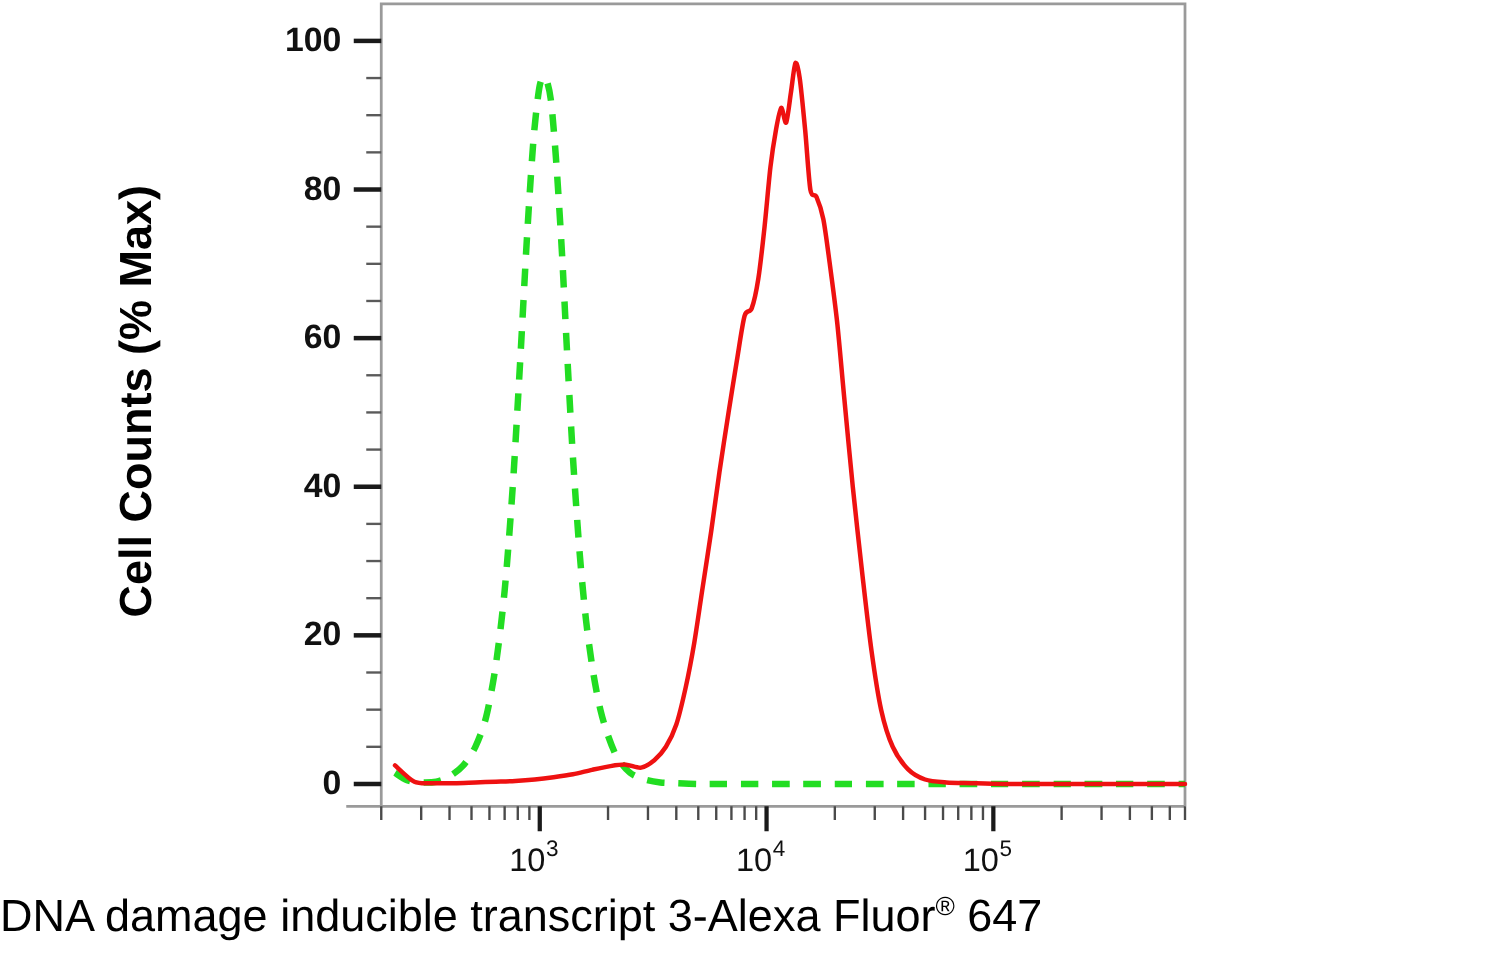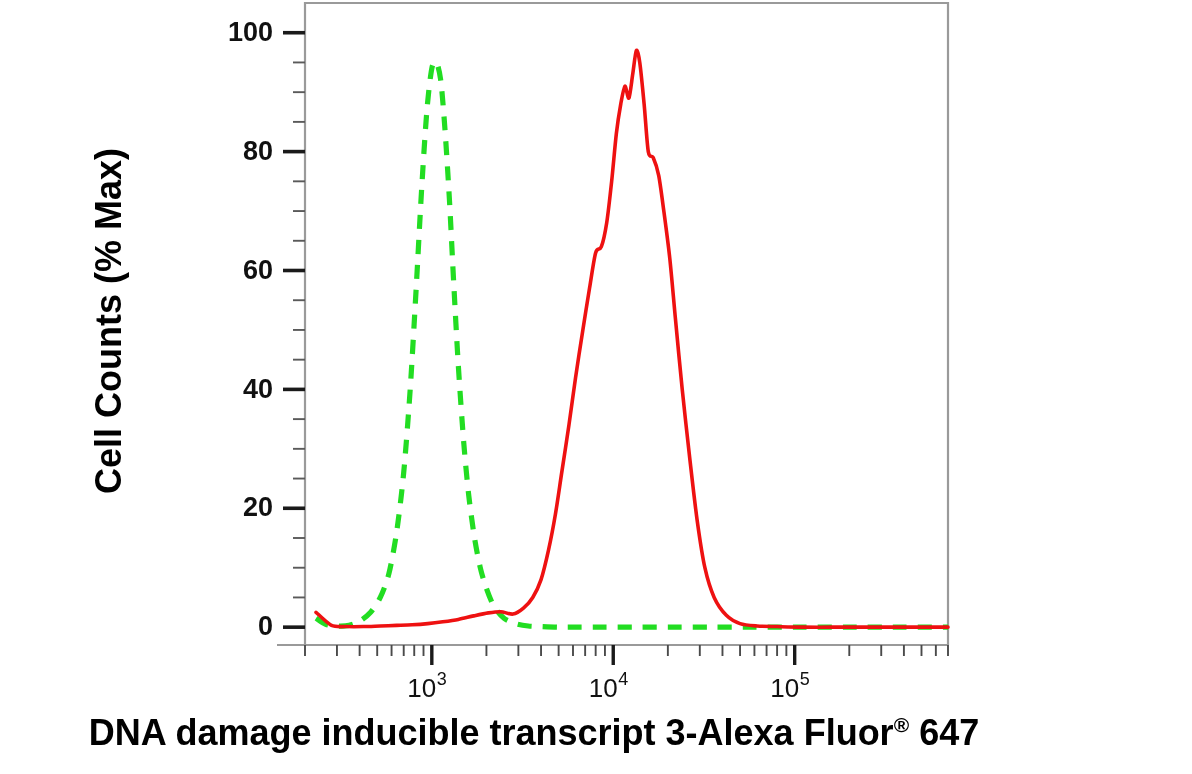--- a/index.html
+++ b/index.html
@@ -100,23 +100,22 @@
     letter-spacing: 0px;
     color: #000000;
     white-space: nowrap;
     font-family: "Liberation Sans", sans-serif;
   }
   #xlabel {
     position: absolute;
     left: 0px;
     top: 712px;
     width: 1068px;
-    text-align: center;
     font-size: 36px;
-    font-weight: bold;
+    font-weight: normal;
     color: #000000;
     white-space: nowrap;
     font-family: "Liberation Sans", sans-serif;
   }
   #xlabel sup {
     font-size: 21px;
     vertical-align: super;
     line-height: 0;
   }
 </style>

